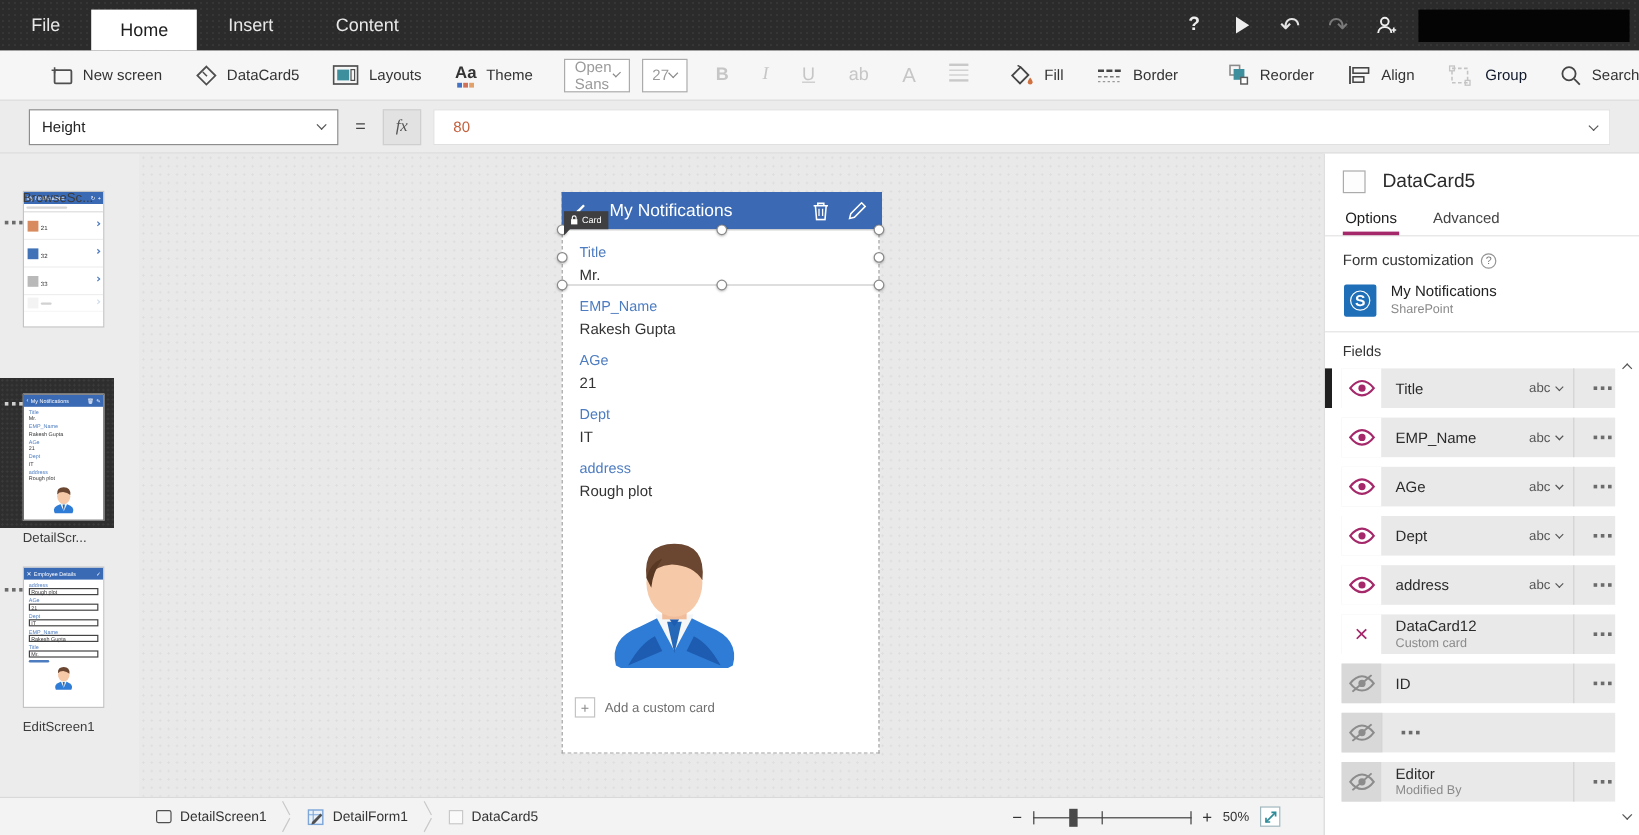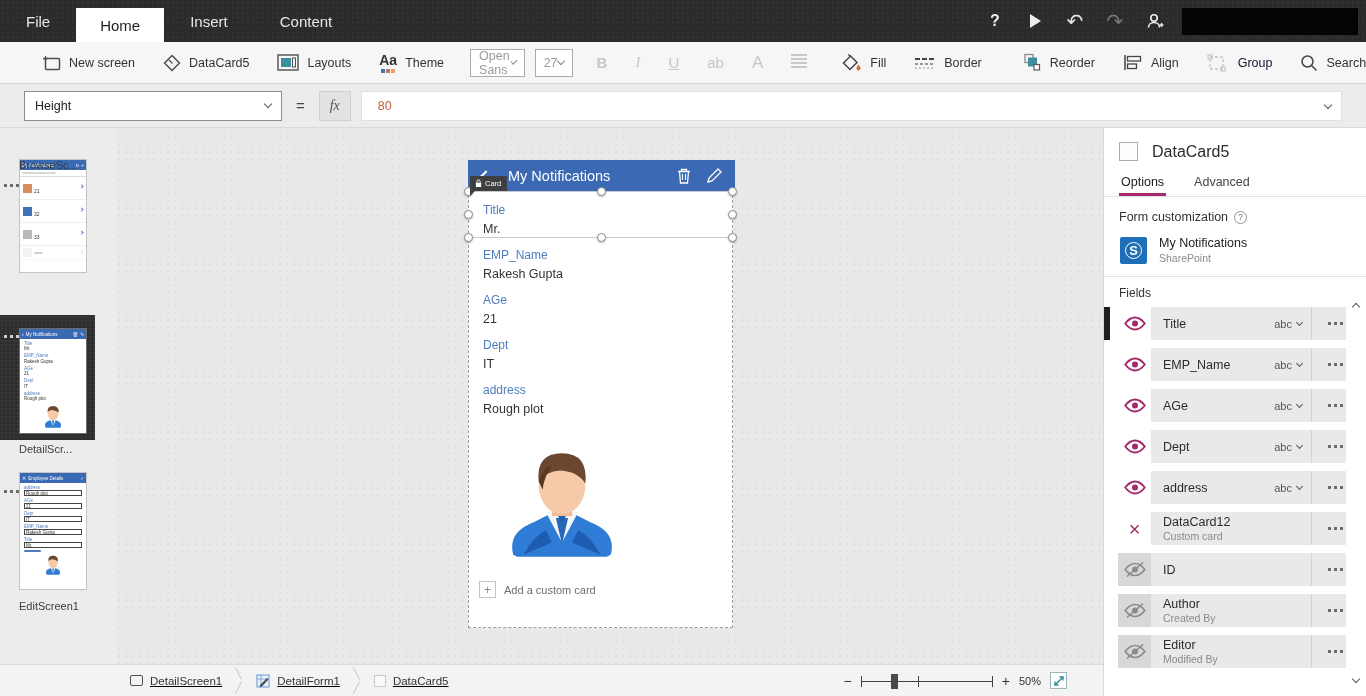--- a/index.html
+++ b/index.html
@@ -164,21 +164,21 @@
     padding-right:9px; }
   .fdiv { width:1px; height:33px; background:#d2d2d2; }
   .fmore { width:34px; display:flex; justify-content:center; }
   .ficon .xmark { color:#a4286a; font-size:20px; line-height:20px; }
   .rp-scrollbar { position:absolute; right:3px; top:172px; bottom:4px; width:12px; }
   .rp-scroll-up { position:absolute; top:0; left:2px; }
   .rp-scroll-dn { position:absolute; bottom:10px; left:2px; }
 
   
   .bottombar { height:32px; background:#f3f3f3; border-top:1px solid #d9d9d9;
-    display:flex; align-items:center; position:relative;text-decoration:underline; }
+    display:flex; align-items:center; position:relative; }
   .crumbs { display:flex; align-items:center; margin-left:118px; height:100%; }
   .crumb { display:flex; align-items:center; gap:7px; font-size:11.5px; color:#333;
     padding:0 12px; height:100%; }
   .crumb-sep { width:10px; height:100%; position:relative; }
   .crumb-sep::before, .crumb-sep::after { content:""; position:absolute; left:4px;
     width:1px; height:13px; background:#c9c9c9; }
   .crumb-sep::before { top:2px; transform:rotate(-28deg); }
   .crumb-sep::after { bottom:2px; transform:rotate(28deg); }
   .scr-icon { width:13px; height:11px; border:1.6px solid #4f4f4f; border-radius:2px; }
   .card-crumb-icon { width:12px; height:12px; border:1px solid #c9c9c9; background:#fafafa; }
@@ -759,24 +759,20 @@
 
       <div class="frow-wrap">
         <div class="frow">
           <span class="ficon hidden-f">
             <svg width="22" height="15" viewBox="0 0 22 15">
                 <path d="M11 1.5C6.2 1.5 2.5 5.8 1.2 7.5c1.3 1.7 5 6 9.8 6s8.5-4.3 9.8-6C19.5 5.8 15.8 1.5 11 1.5z" fill="none" stroke="#8c8c8c" stroke-width="1.7"></path>
                 <circle cx="11" cy="7.5" r="3" fill="#8c8c8c"></circle>
                 <line x1="3" y1="14.5" x2="19" y2="0.5" stroke="#8c8c8c" stroke-width="1.5"></line>
               </svg>
           </span>
-          <span class="fname">
-            <div class="n">Author</div>
-            <div class="s">Created By</div>
-          </span>
           <span class="fdiv"></span>
           <span class="fmore">
               <span class="dots"></span>
             </span>
         </div>
       </div>
 
 
       <div class="frow-wrap">
         <div class="frow" style="height:33px;">

